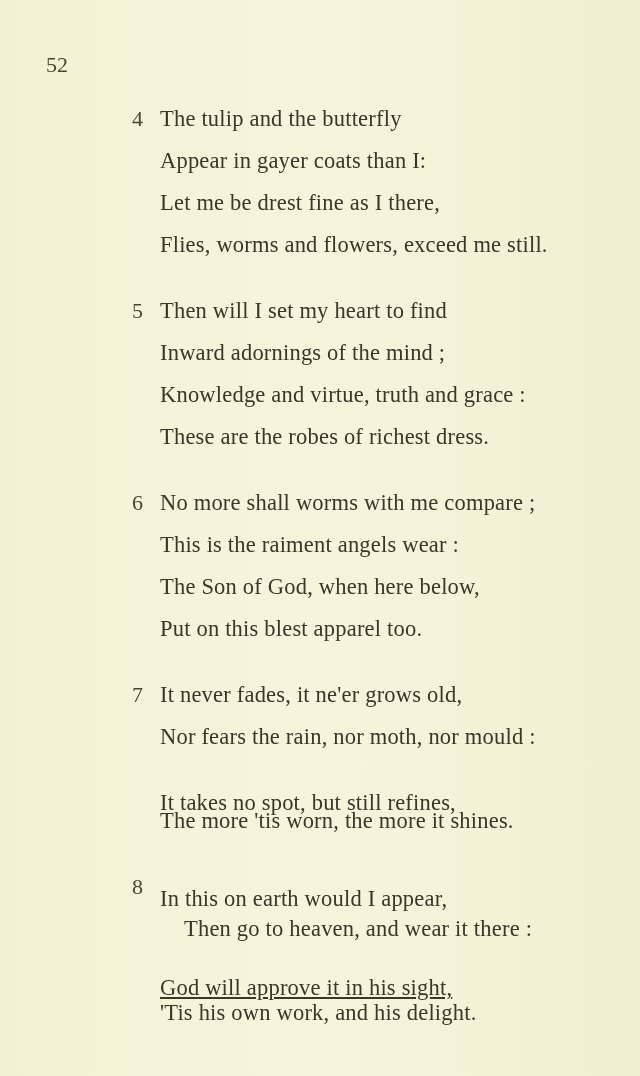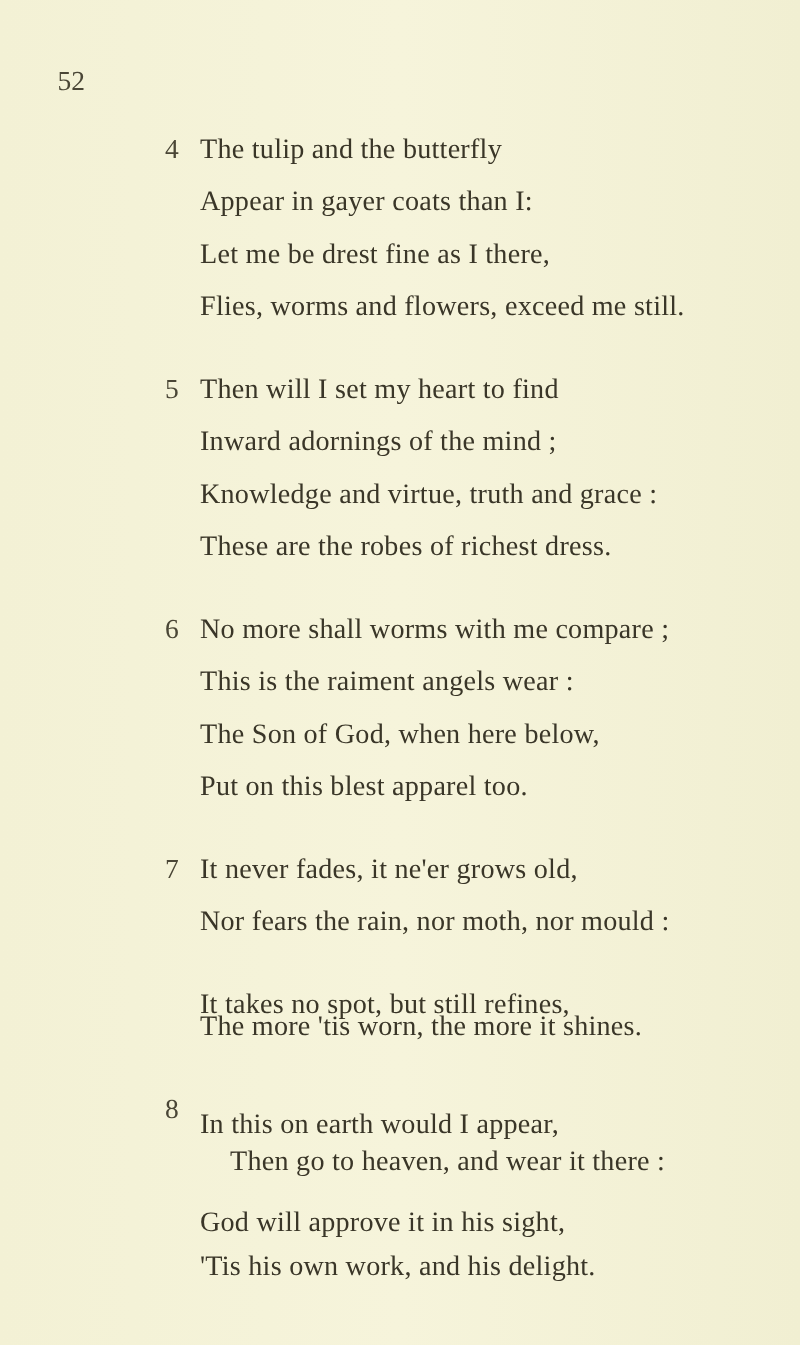--- a/index.html
+++ b/index.html
@@ -56,16 +56,16 @@
     <span class="line" style="top:0px;">It never fades, it ne'er grows old,</span>
     <span class="line" style="top:42px;">Nor fears the rain, nor moth, nor mould :</span>
     <span class="line" style="top:84px;margin-top:24px;">It takes no spot, but still refines,</span>
     <span class="line" style="top:126px;">The more 'tis worn, the more it shines.</span>
   </div>
 
   <div class="stanza" style="top:874px;">
     <span class="num" style="top:0px;">8</span>
     <span class="line" style="top:12px;">In this on earth would I appear,</span>
     <span class="line" style="top:42px;margin-left:24px;">Then go to heaven, and wear it there :</span>
-    <span class="line" style="top:91px;">God will approve it in his sight,</span>
+    <span class="line" style="top:101px;text-decoration:underline;">God will approve it in his sight,</span>
     <span class="line" style="top:126px;text-align:right;">'Tis his own work, and his delight.</span>
   </div>
 </div>
 
 </body></html>

